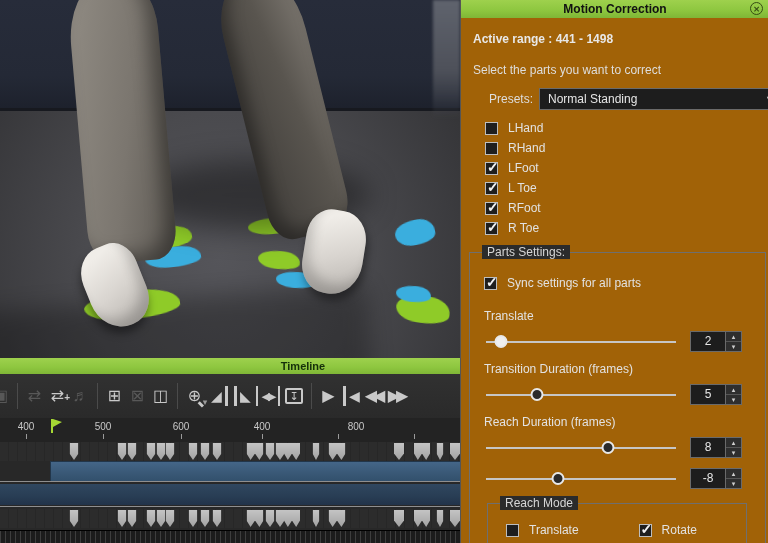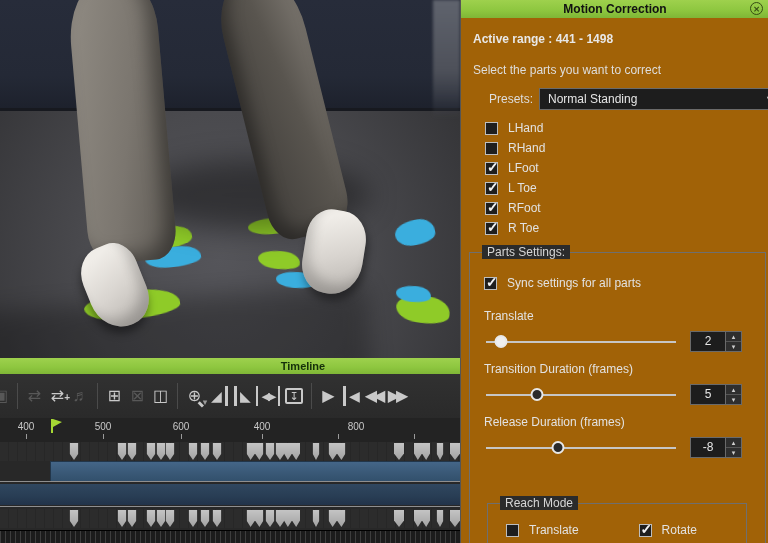--- a/index.html
+++ b/index.html
@@ -297,21 +297,35 @@
               <div class="spin">
                 <span class="sval">5</span>
                 <span class="sarr">
                   <i>▴</i>
                   <i>▾</i>
                 </span>
               </div>
             </div>
           </div>
           <div class="sgroup">
-            <div class="slab">Release Duration (frames)</div>
+            <div class="slab">Reach Duration (frames)</div>
+            <div class="srow">
+              <div class="strack">
+                <i class="shandle" style="left: 64%;"></i>
+              </div>
+              <div class="spin">
+                <span class="sval">8</span>
+                <span class="sarr">
+                  <i>▴</i>
+                  <i>▾</i>
+                </span>
+              </div>
+            </div>
+          </div>
+          <div class="sgroup">
             <div class="srow">
               <div class="strack">
                 <i class="shandle" style="left: 38%;"></i>
               </div>
               <div class="spin">
                 <span class="sval">-8</span>
                 <span class="sarr">
                   <i>▴</i>
                   <i>▾</i>
                 </span>

